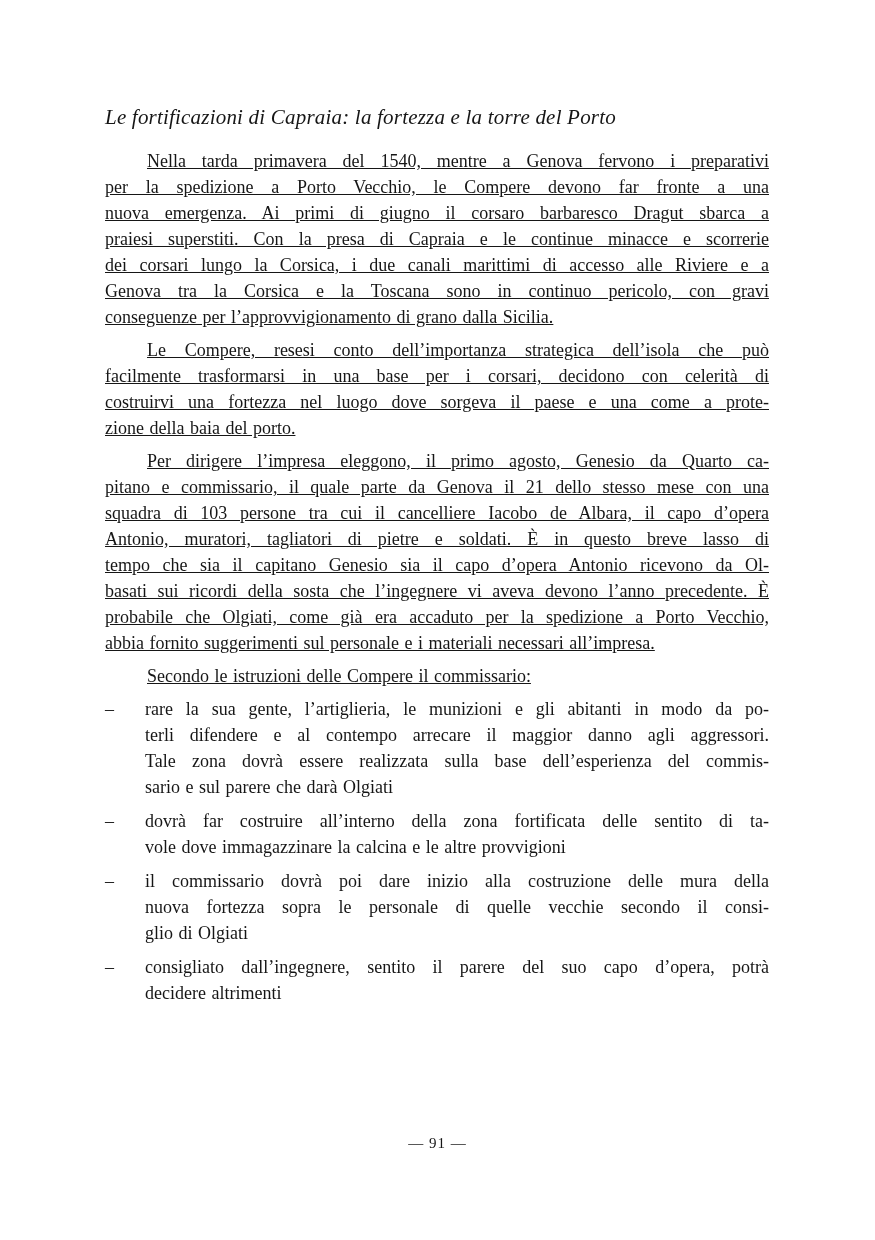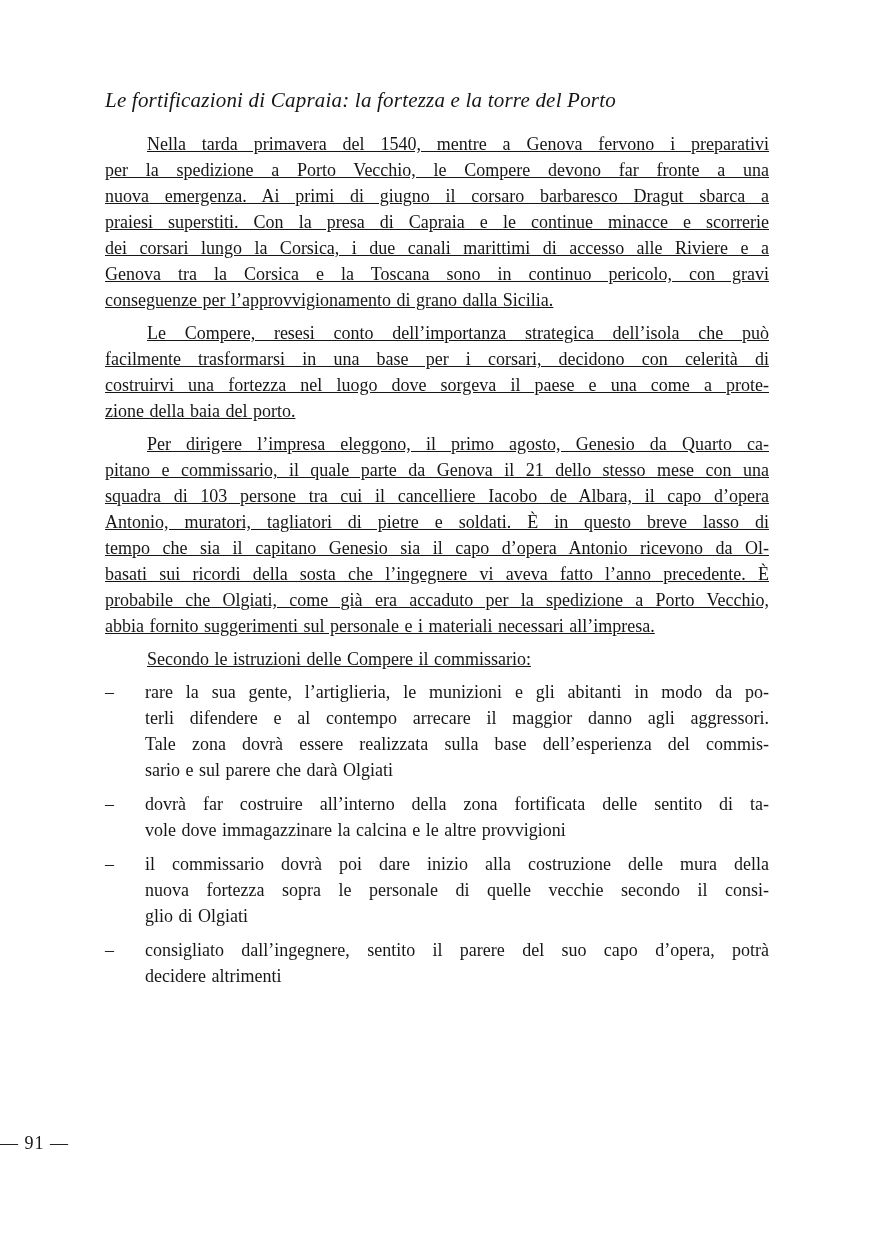--- a/index.html
+++ b/index.html
@@ -8,21 +8,21 @@
     width: 875px;
     height: 1240px;
     background: #ffffff;
     font-family: "Liberation Serif", "DejaVu Serif", serif;
     color: #161616;
     overflow: hidden;
   }
   .content {
     position: absolute;
     left: 105px;
-    top: 86px;
+    top: 103px;
     width: 664px;
   }
   .title {
     font-style: italic;
     font-weight: normal;
     font-size: 21px;
     line-height: 28px;
     margin: 0 0 17px 0;
     letter-spacing: 0.2px;
   }
@@ -49,21 +49,22 @@
     width: 40px;
     font-size: 18px;
     line-height: 26px;
   }
   .item-body { flex: 1; min-width: 0; }
   .footer {
     position: absolute;
     left: 0;
     right: 0;
     top: 1130px;
-    font-size: 18px;
+    text-align: center;
+    font-size: 15px;
     line-height: 26px;
     letter-spacing: 1px;
   }
 </style>
 </head>
 <body>
 
 <div class="page">
   <div class="content">
     <h1 class="title">Le fortificazioni di Capraia: la fortezza e la torre del Porto</h1>
@@ -82,21 +83,21 @@
           <div class="line">facilmente trasformarsi in una base per i corsari, decidono con celerità di</div>
           <div class="line">costruirvi una fortezza nel luogo dove sorgeva il paese e una come a prote-</div>
           <div class="line last">zione della baia del porto.</div>
         </div>
         <div class="para indent">
           <div class="line">Per dirigere l’impresa eleggono, il primo agosto, Genesio da Quarto ca-</div>
           <div class="line">pitano e commissario, il quale parte da Genova il 21 dello stesso mese con una</div>
           <div class="line">squadra di 103 persone tra cui il cancelliere Iacobo de Albara, il capo d’opera</div>
           <div class="line">Antonio, muratori, tagliatori di pietre e soldati. È in questo breve lasso di</div>
           <div class="line">tempo che sia il capitano Genesio sia il capo d’opera Antonio ricevono da Ol-</div>
-          <div class="line">basati sui ricordi della sosta che l’ingegnere vi aveva fatto l’anno precedente. È</div>
+          <div class="line">basati sui ricordi della sosta che l’ingegnere vi aveva devono l’anno precedente. È</div>
           <div class="line">probabile che Olgiati, come già era accaduto per la spedizione a Porto Vecchio,</div>
           <div class="line last">abbia fornito suggerimenti sul personale e i materiali necessari all’impresa.</div>
         </div>
         <div class="para indent">
           <div class="line last">Secondo le istruzioni delle Compere il commissario:</div>
         </div>
       </div>
     <div>
         <div class="list-item">
           <span class="dash">–</span>

